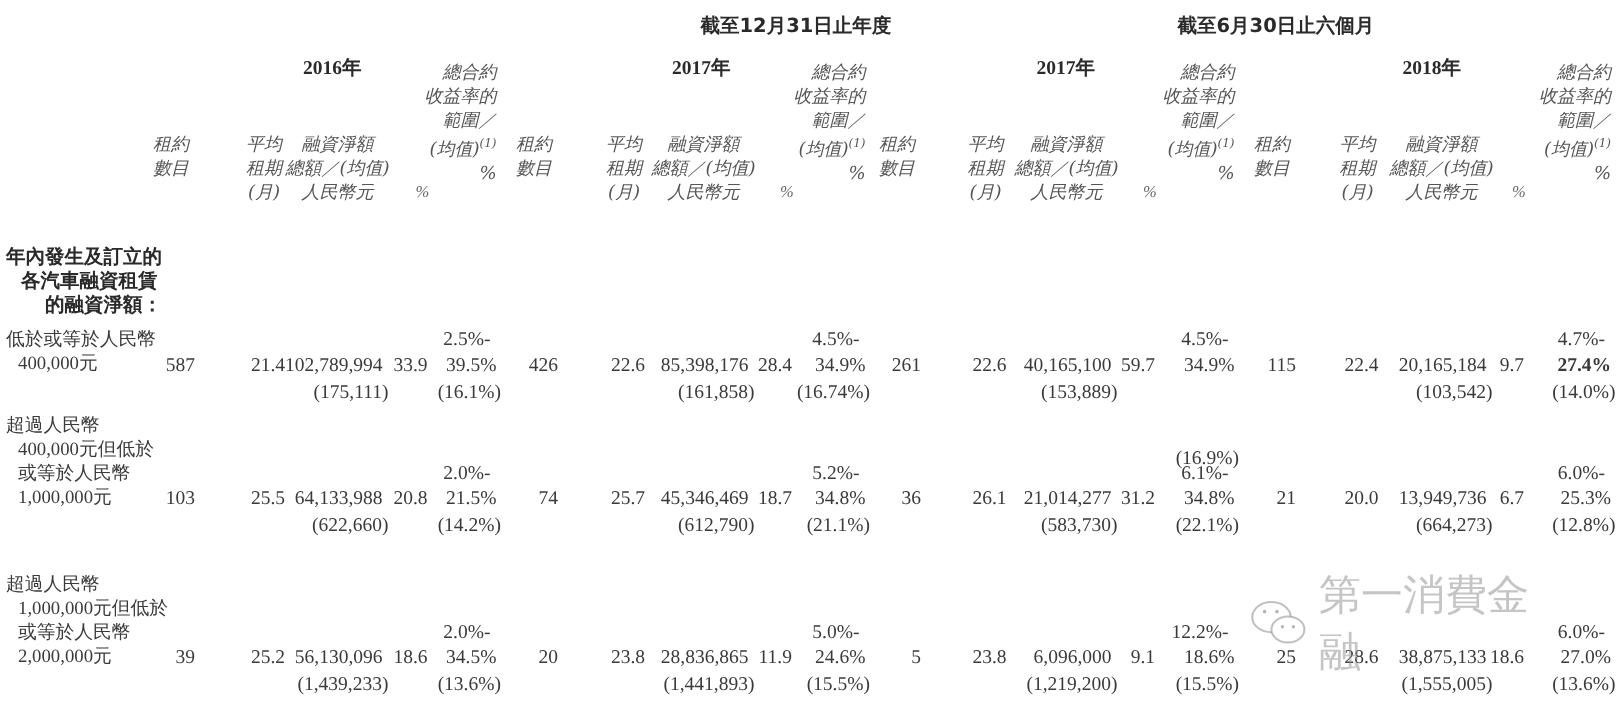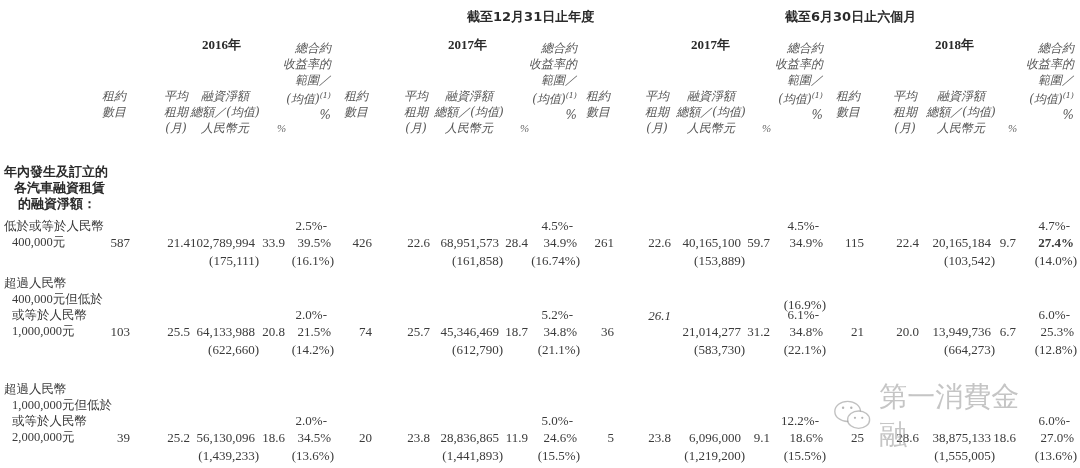--- a/index.html
+++ b/index.html
@@ -131,39 +131,39 @@
       <span class="line"><span>收益率的</span></span>
       <span class="line"><span>範圍／</span></span>
       <span class="line"><span>(均值)</span><span class="sup">(1)</span></span>
       <span class="line">%</span>
     </div>
   </div>
 
 <div class="abs section-label" style="left:4px; top:164px;">
   <div>年內發生及訂立的</div>
   <div style="padding-left:10px;">各汽車融資租賃</div>
-  <div style="padding-left:14px;">的融資淨額：</div>
+  <div style="padding-left:14px;text-align:right;">的融資淨額：</div>
 </div>
 
 <div id="rows">
     <div class="abs row-label" style="left:4px; top:218px;">
       <div>低於或等於人民幣</div>
       <div class="indent">400,000元</div>
     </div>
     <div class="abs cell" style="right:950px; top:235px;">587</div>
     <div class="abs cell" style="right:890px; top:235px;">21.4</div>
     <div class="abs cell" style="right:825px; top:235px;">102,789,994</div>
     <div class="abs cell" style="right:821px; top:253px;">(175,111)</div>
     <div class="abs cell" style="right:795px; top:235px;">33.9</div>
     <div class="abs cell" style="right:753px; top:218px;">2.5%-</div>
     <div class="abs cell" style="right:749px; top:235px;">39.5%</div>
     <div class="abs cell" style="right:746px; top:253px;">(16.1%)</div>
     <div class="abs cell" style="right:708px; top:235px;">426</div>
     <div class="abs cell" style="right:650px; top:235px;">22.6</div>
-    <div class="abs cell" style="right:581px; top:235px;">68,951,573</div>
+    <div class="abs cell" style="right:581px; top:235px;">85,398,176</div>
     <div class="abs cell" style="right:577px; top:253px;">(161,858)</div>
     <div class="abs cell" style="right:552px; top:235px;">28.4</div>
     <div class="abs cell" style="right:507px; top:218px;">4.5%-</div>
     <div class="abs cell" style="right:503px; top:235px;">34.9%</div>
     <div class="abs cell" style="right:500px; top:253px;">(16.74%)</div>
     <div class="abs cell" style="right:466px; top:235px;">261</div>
     <div class="abs cell" style="right:409px; top:235px;">22.6</div>
     <div class="abs cell" style="right:339px; top:235px;">40,165,100</div>
     <div class="abs cell" style="right:335px; top:253px;">(153,889)</div>
     <div class="abs cell" style="right:310px; top:235px;">59.7</div>
@@ -194,21 +194,21 @@
     <div class="abs cell" style="right:746px; top:342px;">(14.2%)</div>
     <div class="abs cell" style="right:708px; top:324px;">74</div>
     <div class="abs cell" style="right:650px; top:324px;">25.7</div>
     <div class="abs cell" style="right:581px; top:324px;">45,346,469</div>
     <div class="abs cell" style="right:577px; top:342px;">(612,790)</div>
     <div class="abs cell" style="right:552px; top:324px;">18.7</div>
     <div class="abs cell" style="right:507px; top:307px;">5.2%-</div>
     <div class="abs cell" style="right:503px; top:324px;">34.8%</div>
     <div class="abs cell" style="right:500px; top:342px;">(21.1%)</div>
     <div class="abs cell" style="right:466px; top:324px;">36</div>
-    <div class="abs cell" style="right:409px; top:308px;font-style:italic;">26.1</div>
+    <div class="abs cell" style="right:409px; top:324px;">26.1</div>
     <div class="abs cell" style="right:339px; top:324px;">21,014,277</div>
     <div class="abs cell" style="right:335px; top:342px;">(583,730)</div>
     <div class="abs cell" style="right:310px; top:324px;">31.2</div>
     <div class="abs cell" style="right:261px; top:307px;">6.1%-</div>
     <div class="abs cell" style="right:257px; top:324px;">34.8%</div>
     <div class="abs cell" style="right:254px; top:342px;">(22.1%)</div>
     <div class="abs cell" style="right:216px; top:324px;">21</div>
     <div class="abs cell" style="right:161px; top:324px;">20.0</div>
     <div class="abs cell" style="right:89px; top:324px;">13,949,736</div>
     <div class="abs cell" style="right:85px; top:342px;">(664,273)</div>

